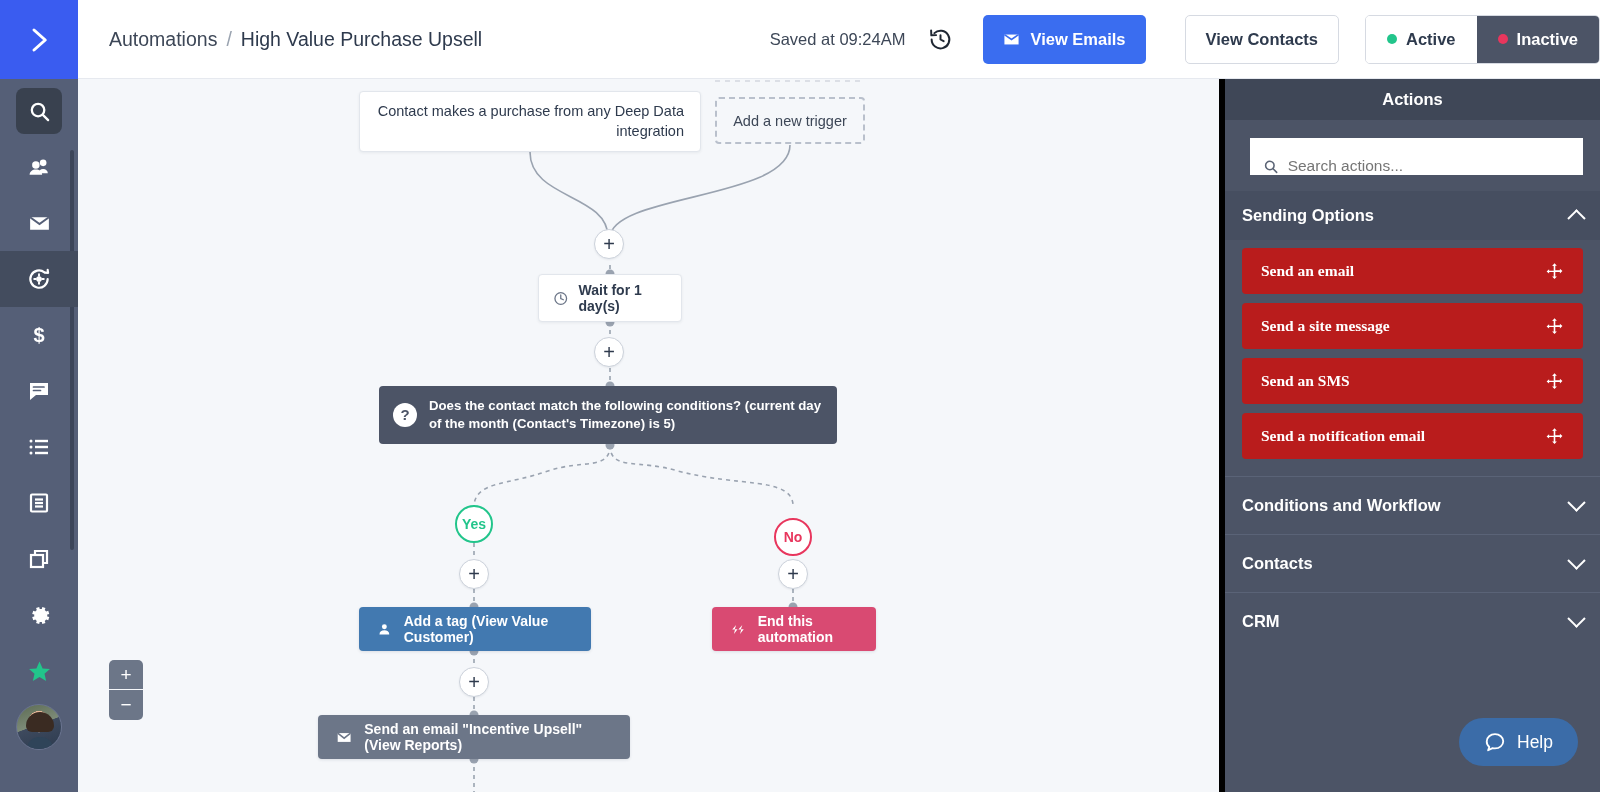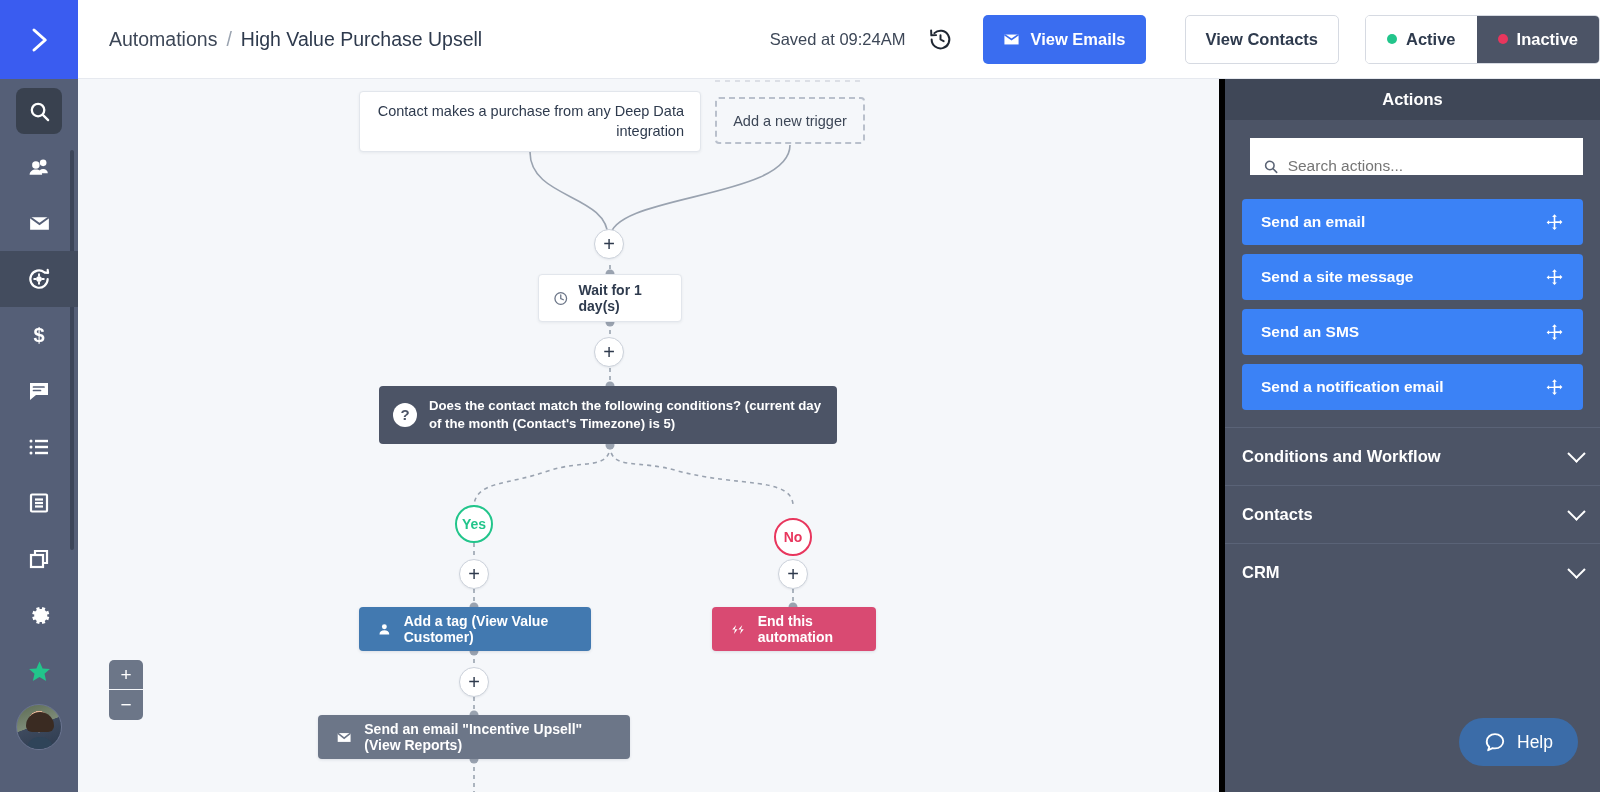--- a/index.html
+++ b/index.html
@@ -163,23 +163,23 @@
     border: none; outline: none; font-size: 15.5px; color: #6b7280; width: 100%;
     font-family: "Liberation Sans", sans-serif; background: transparent;
   }
   .sec-head {
     height: 49px; display: flex; align-items: center; justify-content: space-between;
     padding: 0 17px; color: #fff; font-size: 16.5px; font-weight: 700; cursor: pointer;
     border-top: 1px solid #5a6377;
   }
   .sec-head.open { background: #464e60; border-top: none; }
   .act-item {
-    margin: 0 17px 9px; height: 46px; background: #3b82f6; border-radius: 4px;
+    margin: 0 17px 9px; height: 46px; background: #b91c1c; border-radius: 4px;
     display: flex; align-items: center; justify-content: space-between; padding: 0 19px;
-    color: #fff; font-size: 15.5px; font-weight: 700; cursor: grab;
+    color: #fff; font-size: 15.5px; font-weight: 700; cursor: grab; font-family: Liberation Serif, serif;
   }
   .sec-body { padding-top: 8px; padding-bottom: 8px; }
   .chev { width: 13px; height: 13px; border-right: 2.4px solid #fff; border-bottom: 2.4px solid #fff; }
   .chev.down { transform: rotate(45deg) translate(-2px,-2px); }
   .chev.up { transform: rotate(-135deg) translate(-2px,-2px); }
   .help-btn {
     position: absolute; right: 22px; bottom: 26px; height: 48px; padding: 0 25px;
     background: #3b6ca8; border-radius: 24px; color: #fff; font-size: 17.5px;
     display: flex; align-items: center; gap: 11px; cursor: pointer;
   }
@@ -484,20 +484,24 @@
     <div class="panel-search-wrap">
       <div class="panel-search">
         <svg width="17" height="17" viewBox="0 0 24 24" fill="none" stroke="#5b6475" stroke-width="2.4" stroke-linecap="round">
           <circle cx="10.5" cy="10.5" r="6.5"></circle>
             <line x1="15.5" y1="15.5" x2="21" y2="21"></line>
         </svg>
         <input type="text" value="" placeholder="Search actions..." style="">
       </div>
     </div>
 
+    <div class="sec-head open">
+      <span>Sending Options</span>
+      <span class="chev up"></span>
+    </div>
     <div class="sec-body">
       <div class="act-item">
         <span>Send an email</span>
         <svg width="19" height="19" viewBox="0 0 24 24" fill="#fff">
           <path d="M12 1.5l3 3.2h-2v5.8h5.8v-2l3.2 3-3.2 3v-2H13v5.8h2l-3 3.2-3-3.2h2v-5.8H5.2v2L2 12l3.2-3v2H11V5.2H9z"></path>
         </svg>
       </div>
       <div class="act-item">
         <span>Send a site message</span>
         <svg width="19" height="19" viewBox="0 0 24 24" fill="#fff">

